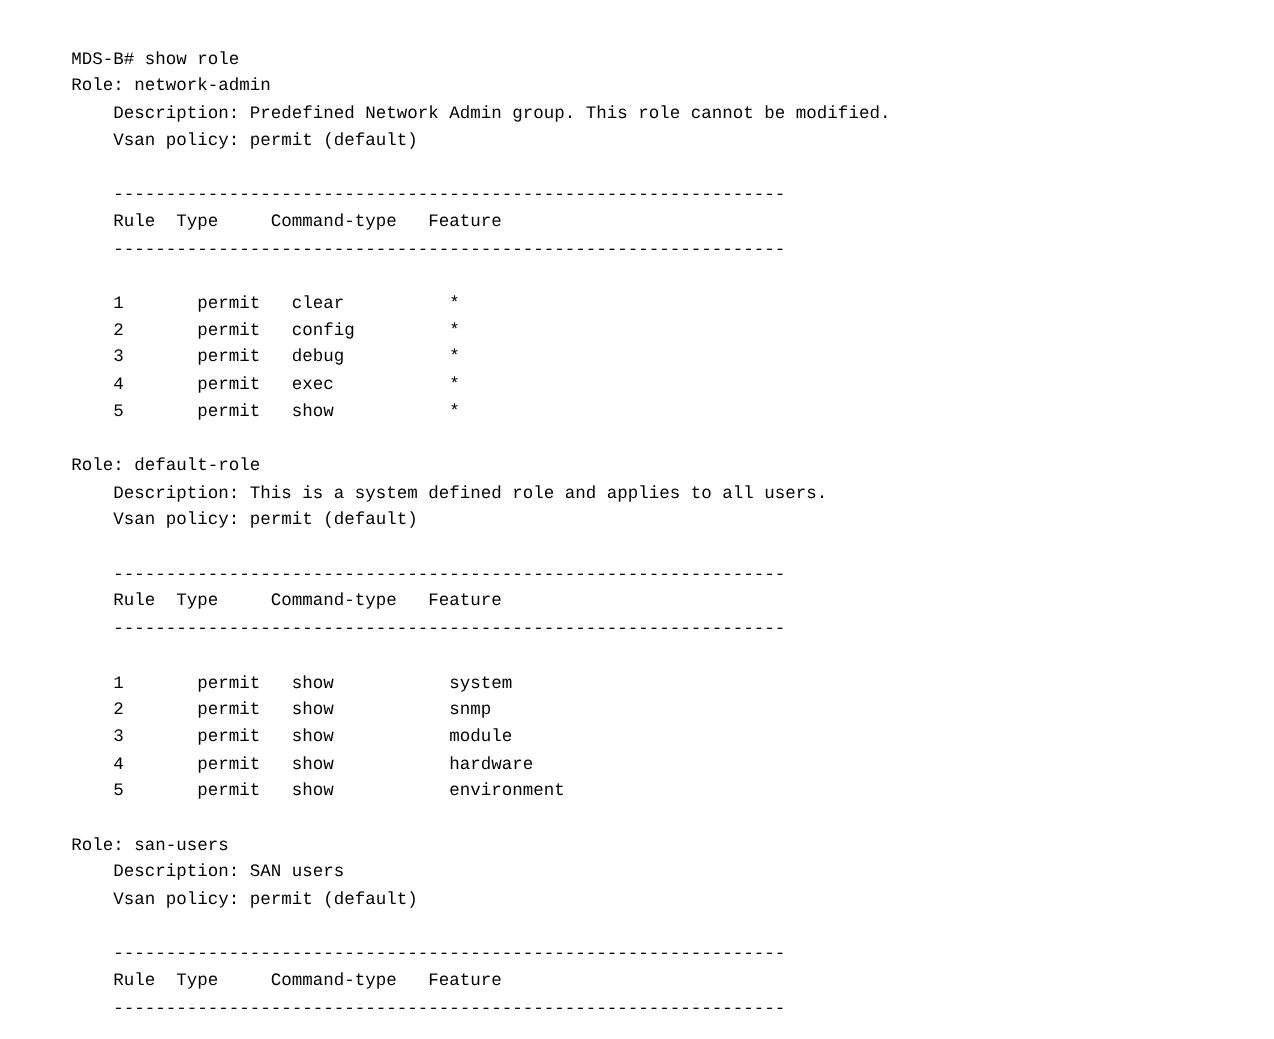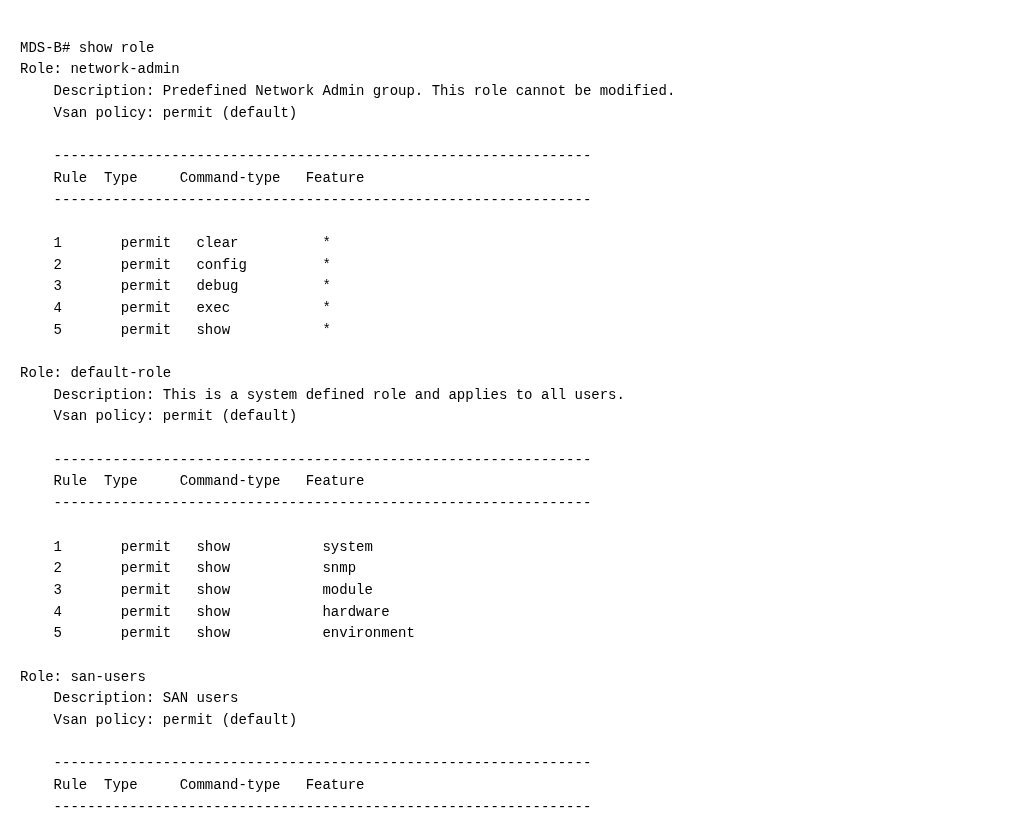--- a/index.html
+++ b/index.html
@@ -15,19 +15,20 @@
       padding: 16px 20px;
       width: 1019px;
       min-height: 831px;
     }
     .terminal-content {
       white-space: pre;
       line-height: 1.55;
     }
     .line {
       display: block;
+      margin-left: 37px;
     }
   </style>
 </head>
 <body>
 
 <div class="terminal-content">
 <span class="line">MDS-B# show role</span><span class="line">Role: network-admin</span><span class="line">    Description: Predefined Network Admin group. This role cannot be modified.</span><span class="line">    Vsan policy: permit (default)</span><span class="line">&nbsp;</span><span class="line">    ----------------------------------------------------------------</span><span class="line">    Rule  Type     Command-type   Feature</span><span class="line">    ----------------------------------------------------------------</span><span class="line">&nbsp;</span><span class="line">    1       permit   clear          *</span><span class="line">    2       permit   config         *</span><span class="line">    3       permit   debug          *</span><span class="line">    4       permit   exec           *</span><span class="line">    5       permit   show           *</span><span class="line">&nbsp;</span><span class="line">Role: default-role</span><span class="line">    Description: This is a system defined role and applies to all users.</span><span class="line">    Vsan policy: permit (default)</span><span class="line">&nbsp;</span><span class="line">    ----------------------------------------------------------------</span><span class="line">    Rule  Type     Command-type   Feature</span><span class="line">    ----------------------------------------------------------------</span><span class="line">&nbsp;</span><span class="line">    1       permit   show           system</span><span class="line">    2       permit   show           snmp</span><span class="line">    3       permit   show           module</span><span class="line">    4       permit   show           hardware</span><span class="line">    5       permit   show           environment</span><span class="line">&nbsp;</span><span class="line">Role: san-users</span><span class="line">    Description: SAN users</span><span class="line">    Vsan policy: permit (default)</span><span class="line">&nbsp;</span><span class="line">    ----------------------------------------------------------------</span><span class="line">    Rule  Type     Command-type   Feature</span><span class="line">    ----------------------------------------------------------------</span><span class="line">&nbsp;</span></div>
 
 </body></html>

